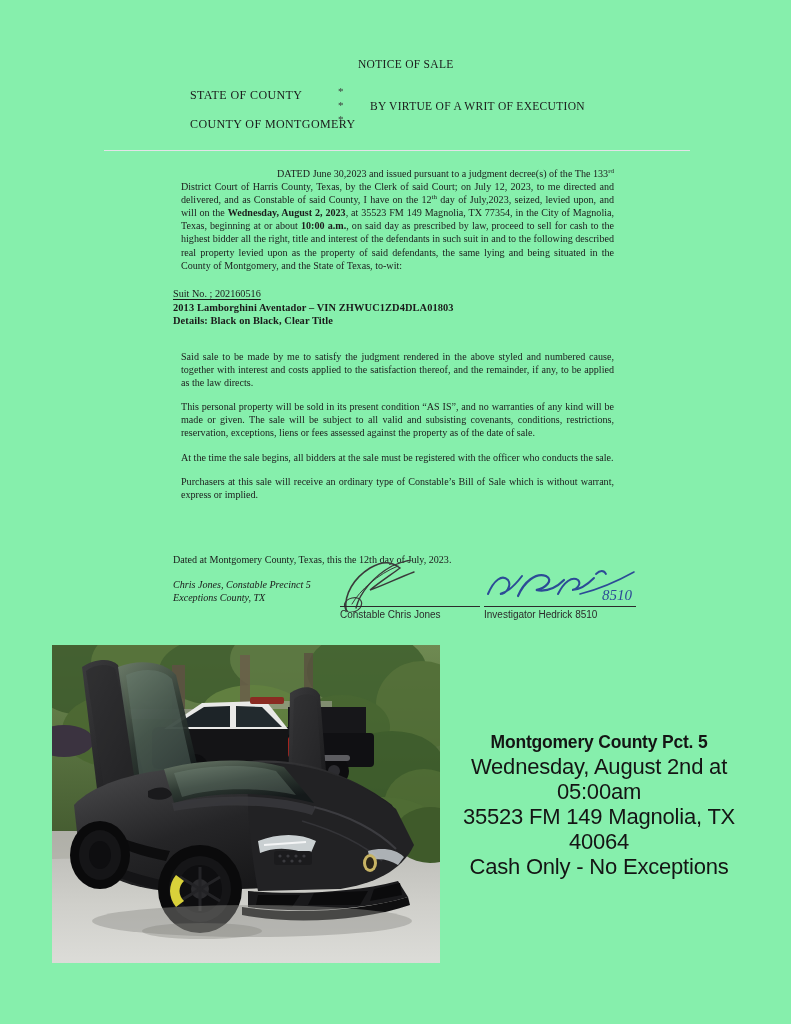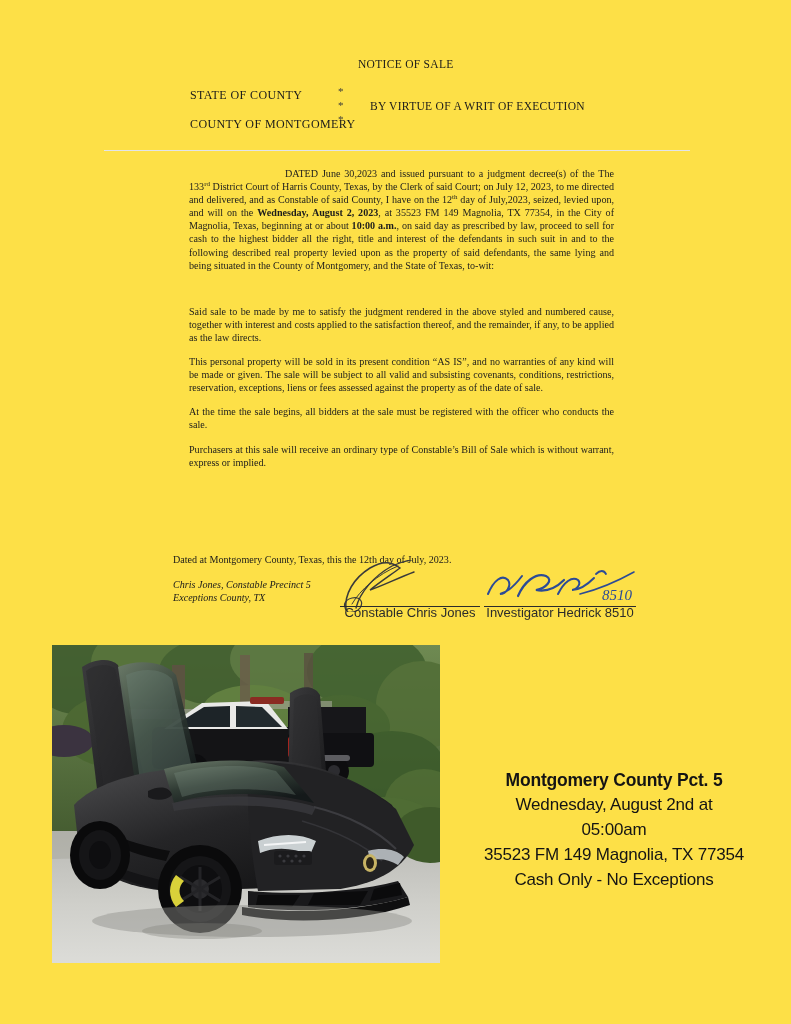--- a/index.html
+++ b/index.html
@@ -12,21 +12,21 @@
     height: 1024px;
     position: relative;
     font-family: "Liberation Serif", serif;
     color: #1a1a1a;
     overflow: hidden;
   }
 
   .page {
     position: absolute;
     inset: 0;
-    background: #fde047;
+    background: #86efac;
   }
 
   
   .header {
     position: absolute;
     left: 0;
     top: 58px;
     width: 791px;
     height: 80px;
   }
@@ -85,21 +85,21 @@
   .body-wrap {
     position: absolute;
     left: 173px;
     top: 167px;
     width: 441px;
   }
   .para {
     font-size: 10.1px;
     line-height: 13.1px;
     text-align: justify;
-    margin: 0 0 11px 16px;
+    margin: 0 0 11px 8px;
     color: #1c1c1c;
   }
   .para.first { text-indent: 96px; }
   .para sup { font-size: 7px; vertical-align: super; line-height: 0; }
   .b { font-weight: bold; }
 
   .suit-block {
     margin: 6px 0 0 0;
   }
   .suit-no {
@@ -152,59 +152,57 @@
     bottom: 13px;
     width: 100%;
     height: 1px;
     background: #2b2b2b;
   }
   .sig-caption {
     position: absolute;
     left: 0;
     bottom: 0;
     width: 100%;
-    text-align: center;
     font-family: "Liberation Sans", sans-serif;
-    font-size: 13px;
+    font-size: 10px;
     color: #2b2b2b;
     white-space: nowrap;
   }
   .sig-ink { position: absolute; left: 0; bottom: 8px; width: 100%; height: 52px; }
 
   
   .photo {
     position: absolute;
     left: 52px;
     top: 645px;
     width: 388px;
     height: 318px;
     overflow: hidden;
     background: #2c3a24;
   }
   .photo svg { display: block; }
 
   
   .info-block {
     position: absolute;
-    left: 451px;
+    left: 436px;
     top: 730px;
     width: 326px;
     text-align: center;
     font-family: "Liberation Sans", sans-serif;
     color: #141414;
-    margin-top: 38px;
   }
   .info-head {
     font-size: 17.5px;
     font-weight: bold;
     line-height: 24px;
     letter-spacing: -0.2px;
   }
   .info-line {
-    font-size: 17px;
+    font-size: 22px;
     line-height: 25px;
     letter-spacing: -0.2px;
   }
 </style>
 </head>
 <body>
 
 <div class="page">
 
   <div class="header">
@@ -218,20 +216,25 @@
     </div>
     <div class="writ-line">BY VIRTUE OF A WRIT OF EXECUTION</div>
   </div>
 
   <div class="hrule"></div>
 
   <div class="body-wrap">
 
     <p class="para first"><span>DATED  June 30,2023 and issued pursuant  to  a  judgment  decree(s)  of  the  The  133</span><sup>rd</sup><span> District Court of Harris  County, Texas, by the Clerk of said Court; on July 12, 2023, to me directed and delivered, and as Constable of said County, I have on the 12</span><sup>th</sup><span> day of July,2023, seized, levied upon, and will on the </span><span class="b">Wednesday,   August 2, 2023</span><span>, at 35523  FM  149  Magnolia,  TX  77354, in  the  City  of  Magnolia, Texas,  beginning  at or about </span><span class="b">10:00  a.m.</span><span>,  on  said  day  as  prescribed by  law, proceed to sell for cash to the highest bidder all  the  right,  title and  interest  of the defendants in  such  suit  in and  to  the  following  described  real  property  levied upon  as  the  property  of said defendants, the  same  lying  and  being  situated  in  the  County of  Montgomery,  and  the  State of Texas, to-wit:</span></p>
 
+    <div class="suit-block">
+      <div><span class="suit-no">Suit No.   ; 202160516</span></div>
+      <div class="vehicle-line">2013 Lamborghini Aventador – VIN ZHWUC1ZD4DLA01803</div>
+      <div class="details-line">Details: Black on Black, Clear Title</div>
+    </div>
 
     <div class="gap-after-suit"></div>
 
     <p class="para">Said  sale  to  be  made  by  me  to  satisfy  the  judgment  rendered  in  the  above styled and   numbered cause,     together      with      interest      and      costs      applied      to     the  satisfaction  thereof,   and   the remainder, if any, to be applied as the law directs.</p>
     <p class="para">This personal property will be sold in its present condition “AS IS”, and no warranties of  any  kind  will  be made   or    given.    The     sale     will     be     subject     to     all valid    and    subsisting    covenants, conditions,  restrictions,  reservation,  exceptions,  liens or  fees  assessed  against  the  property  as of  the date of sale.</p>
     <p class="para">At the time the sale begins, all bidders at the sale must be registered with the officer who conducts the sale.</p>
     <p class="para">Purchasers  at  this  sale  will  receive  an  ordinary  type  of  Constable’s  Bill  of  Sale which  is  without warrant, express or implied.</p>
   </div>
 
   <div class="sig-area">
@@ -426,17 +429,17 @@
 
       <ellipse cx="200" cy="276" rx="160" ry="16" fill="#8f8f89" opacity="0.45"></ellipse>
       <ellipse cx="150" cy="286" rx="60" ry="8" fill="#7e7e79" opacity="0.35"></ellipse>
     </svg>
   </div>
 
   <div class="info-block">
     <div class="info-head">Montgomery County Pct. 5</div>
     <div class="info-line">Wednesday, August 2nd at</div>
     <div class="info-line">05:00am</div>
-    <div class="info-line">35523 FM 149 Magnolia, TX 77354</div>
+    <div class="info-line">35523 FM 149 Magnolia, TX 40064</div>
     <div class="info-line">Cash Only - No Exceptions</div>
   </div>
 
 </div>
 
 </body></html>

